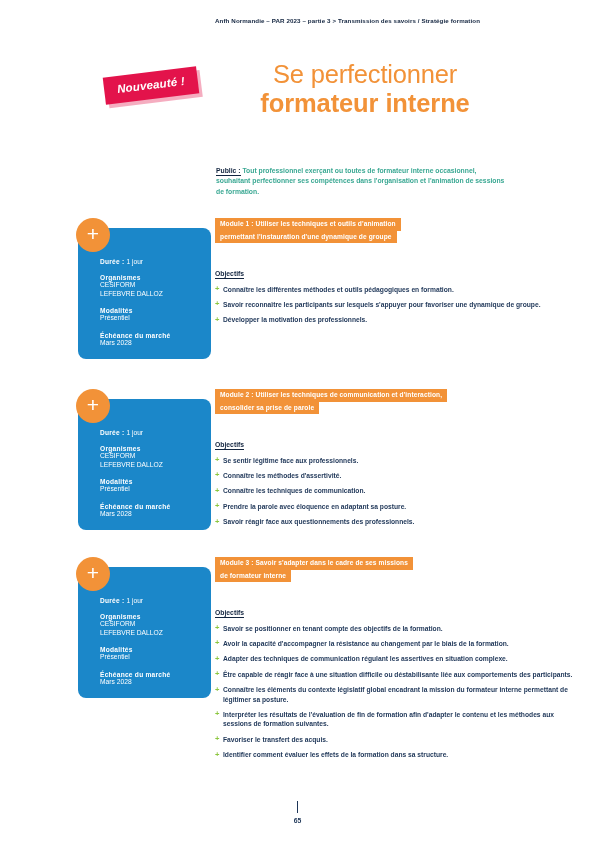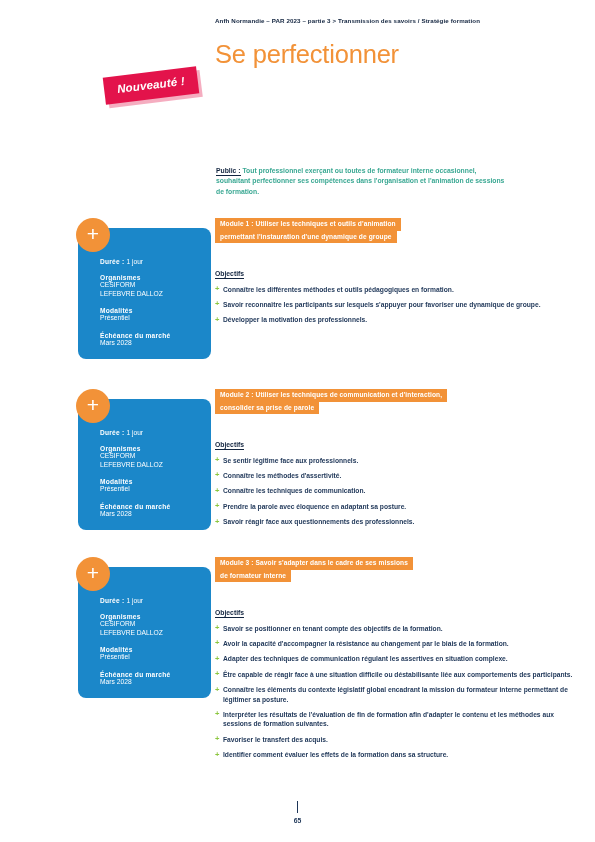--- a/index.html
+++ b/index.html
@@ -14,21 +14,21 @@
   .page { position:relative; width:595px; height:842px; }
 
   
   .breadcrumb {
     position:absolute; left:215px; top:17px; right:18px;
     font-size:6.2px; font-weight:bold; letter-spacing:.1px;
     color:#12243f; white-space:nowrap;
   }
 
   
-  .title-block { position:absolute; left:215px; top:40px; width:300px; }
+  .title-block { position:absolute; left:215px; top:60px; width:300px;text-align:center; }
   .title-line {
     font-size:25.5px; line-height:28px; color:#f29238;
     font-weight:400; letter-spacing:-.2px;
   }
   .title-strong {
     font-size:25.5px; line-height:30px; color:#f29238;
     font-weight:bold; letter-spacing:-.1px;
   }
 
   
@@ -113,20 +113,21 @@
 </style>
 </head>
 <body>
 
 <div class="page">
 
   <div class="breadcrumb">Anfh Normandie – PAR 2023 – partie 3 &gt; Transmission des savoirs / Stratégie formation</div>
 
   <div class="title-block">
     <div class="title-line">Se perfectionner</div>
+    <div class="title-strong">formateur interne</div>
   </div>
 
   <div class="badge-wrap">
     <div class="badge">Nouveauté !</div>
   </div>
 
   <div class="public">
     <span class="lbl">Public :</span>
     <span>Tout professionnel exerçant ou toutes de formateur interne occasionnel, souhaitant perfectionner ses compétences dans l'organisation et l'animation de sessions de formation.</span>
   </div>

